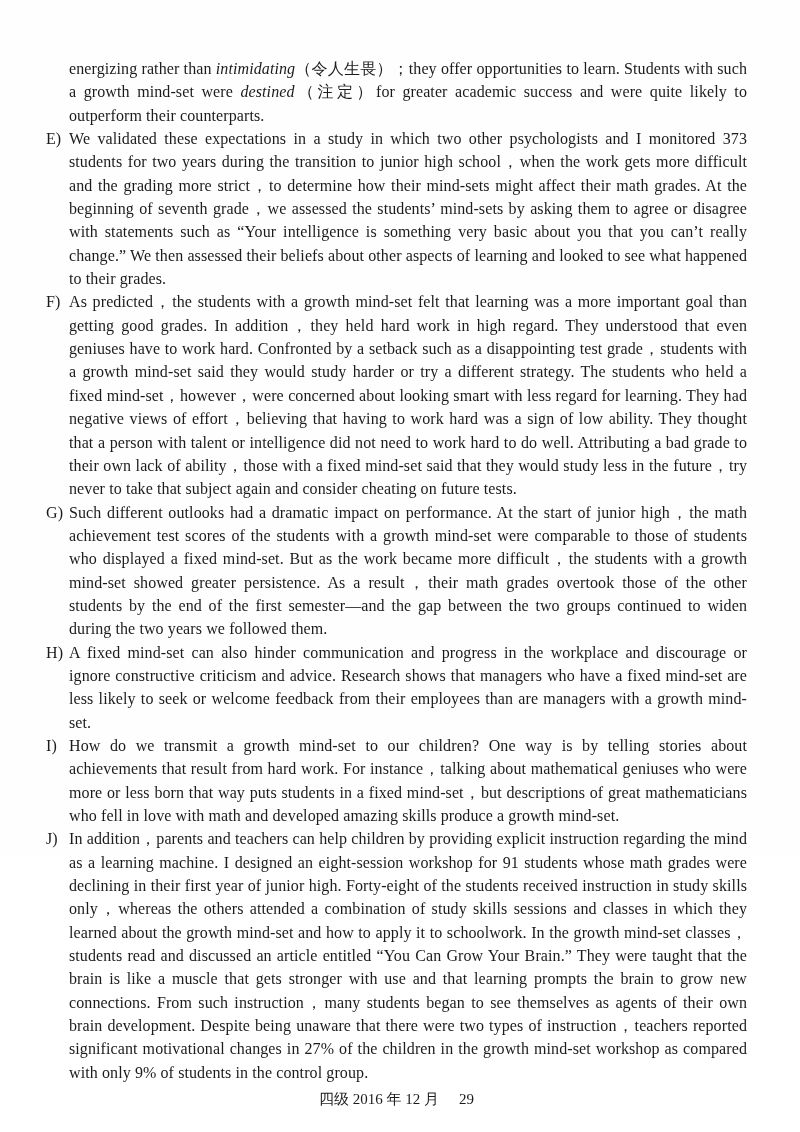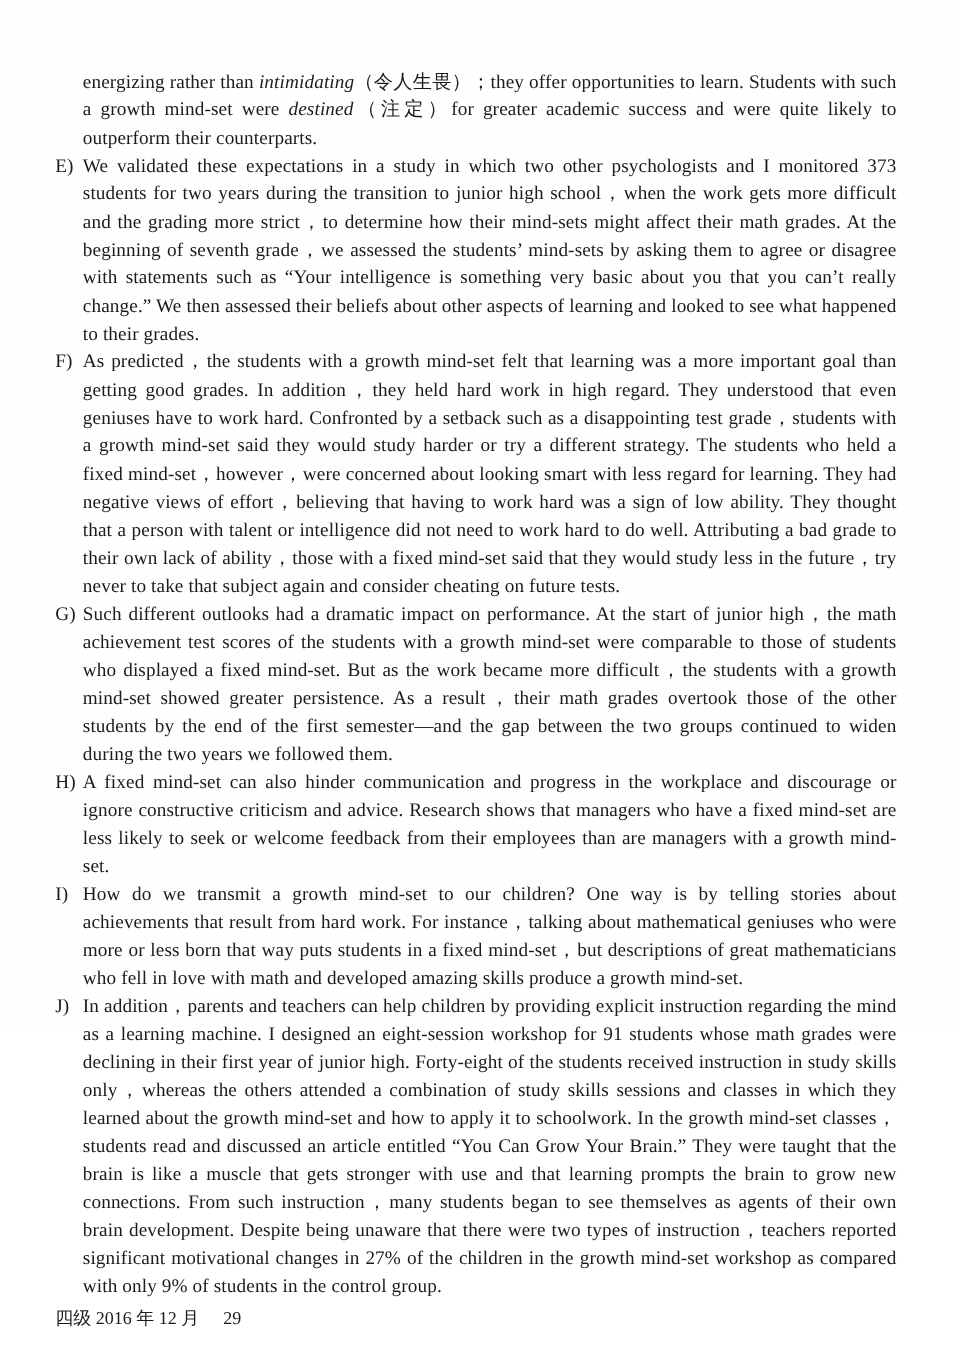--- a/index.html
+++ b/index.html
@@ -29,20 +29,21 @@
     flex: 0 0 23px;
     white-space: nowrap;
   }
   .ptext {
     flex: 1;
     text-align: justify;
   }
   .ptext i { font-style: italic; }
   .footer {
     margin-top: 4px;
+    text-align: center;
     font-size: 15px;
     line-height: 22px;
     color: #1b1b1b;
   }
   .footer .pgnum { margin-left: 20px; }
 </style>
 </head>
 <body>
 
 <div class="page">

